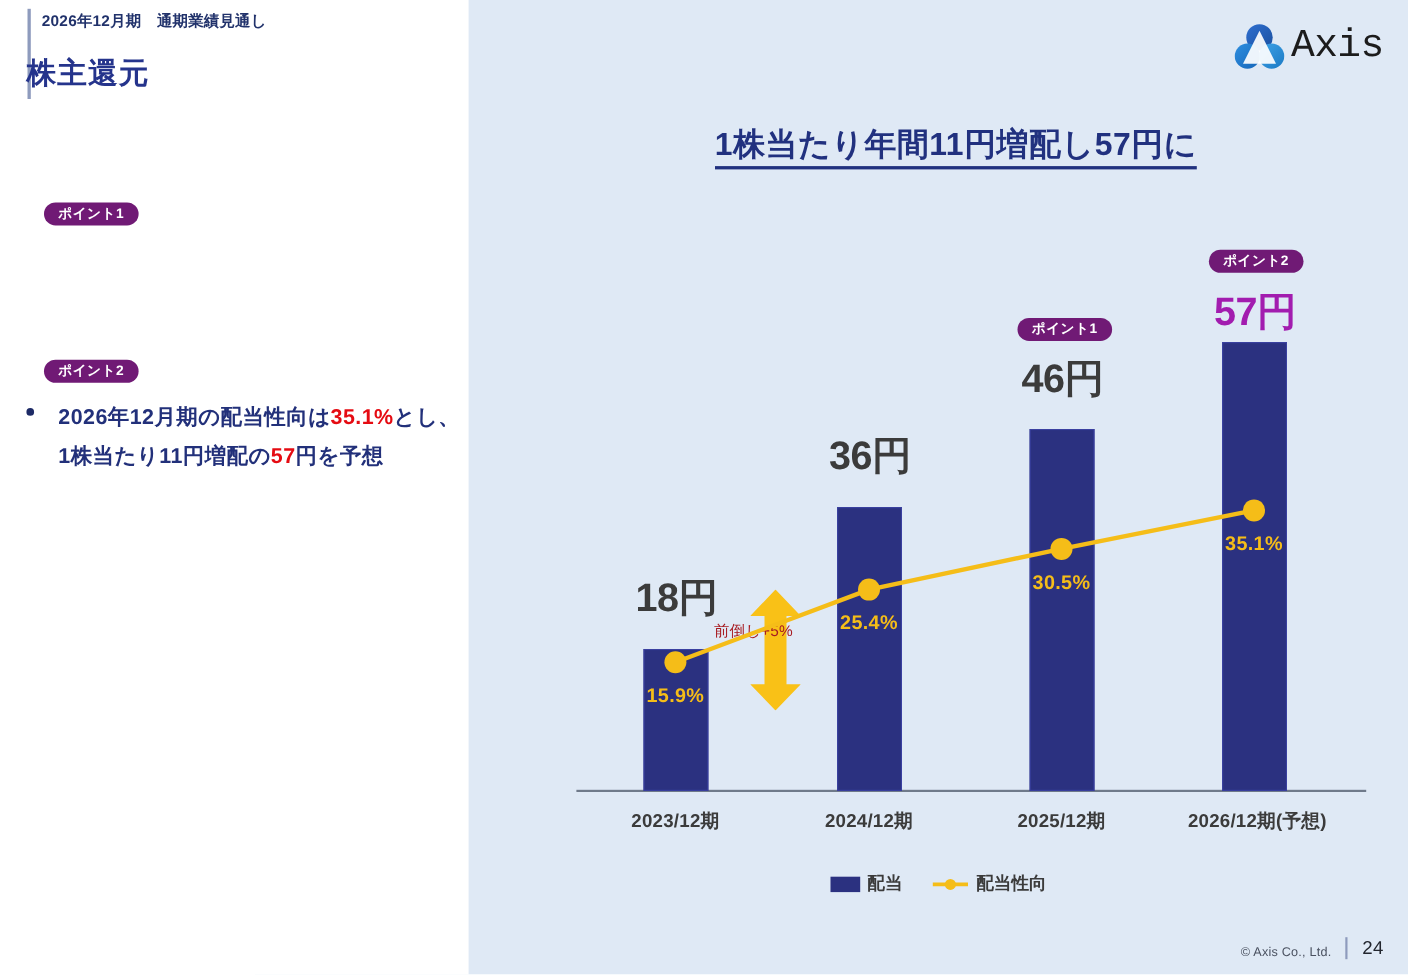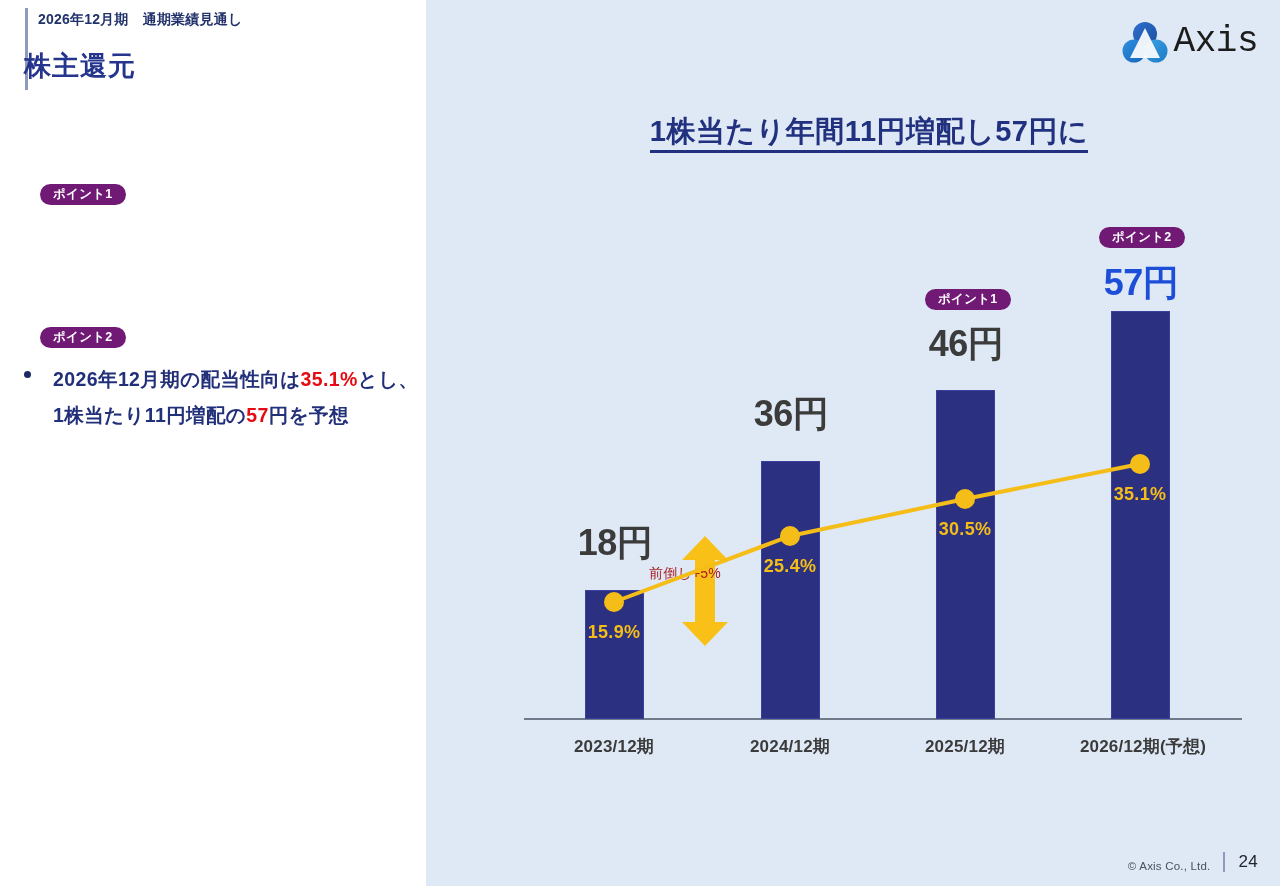--- a/index.html
+++ b/index.html
@@ -156,21 +156,21 @@
   }
   .bar-value {
     position: absolute;
     font-size: 36px;
     font-weight: bold;
     color: #3b3b3b;
     text-align: center;
     letter-spacing: -0.5px;
     white-space: nowrap;
   }
-  .bar-value.accent { color: #1d4ed8; }
+  .bar-value.accent { color: #a21caf; }
   .ratio-label {
     position: absolute;
     font-size: 18px;
     font-weight: bold;
     color: #f5bd18;
     text-align: center;
     white-space: nowrap;
     letter-spacing: 0.3px;
   }
   .x-label {
@@ -340,20 +340,33 @@
       <div class="ratio-label" style="left:113px; top:622px; width:150px;">15.9%</div>
       <div class="ratio-label" style="left:289px; top:556px; width:150px;">25.4%</div>
       <div class="ratio-label" style="left:464px; top:519px; width:150px;">30.5%</div>
       <div class="ratio-label" style="left:639px; top:484px; width:150px;">35.1%</div>
 
       <div class="x-label" style="left:113px; top:735px; width:150px;">2023/12期</div>
       <div class="x-label" style="left:289px; top:735px; width:150px;">2024/12期</div>
       <div class="x-label" style="left:464px; top:735px; width:150px;">2025/12期</div>
       <div class="x-label" style="left:632px; top:735px; width:170px;">2026/12期(予想)</div>
 
+      <div id="legend">
+        <div class="legend-item">
+          <span class="legend-swatch-bar"></span>
+          <span>配当</span>
+        </div>
+        <div class="legend-item">
+          <svg class="legend-swatch-line" width="34" height="14" viewBox="0 0 34 14">
+            <line x1="1" y1="7" x2="33" y2="7" stroke="#f5bd18" stroke-width="3.5"></line>
+            <circle cx="17" cy="7" r="5" fill="#f5bd18"></circle>
+          </svg>
+          <span>配当性向</span>
+        </div>
+      </div>
 
     </div>
 
     <div id="footer">
       <div id="copyright">© Axis Co., Ltd.</div>
       <div id="footer-sep"></div>
       <div id="page-number">24</div>
     </div>
   </div>
 </div>

